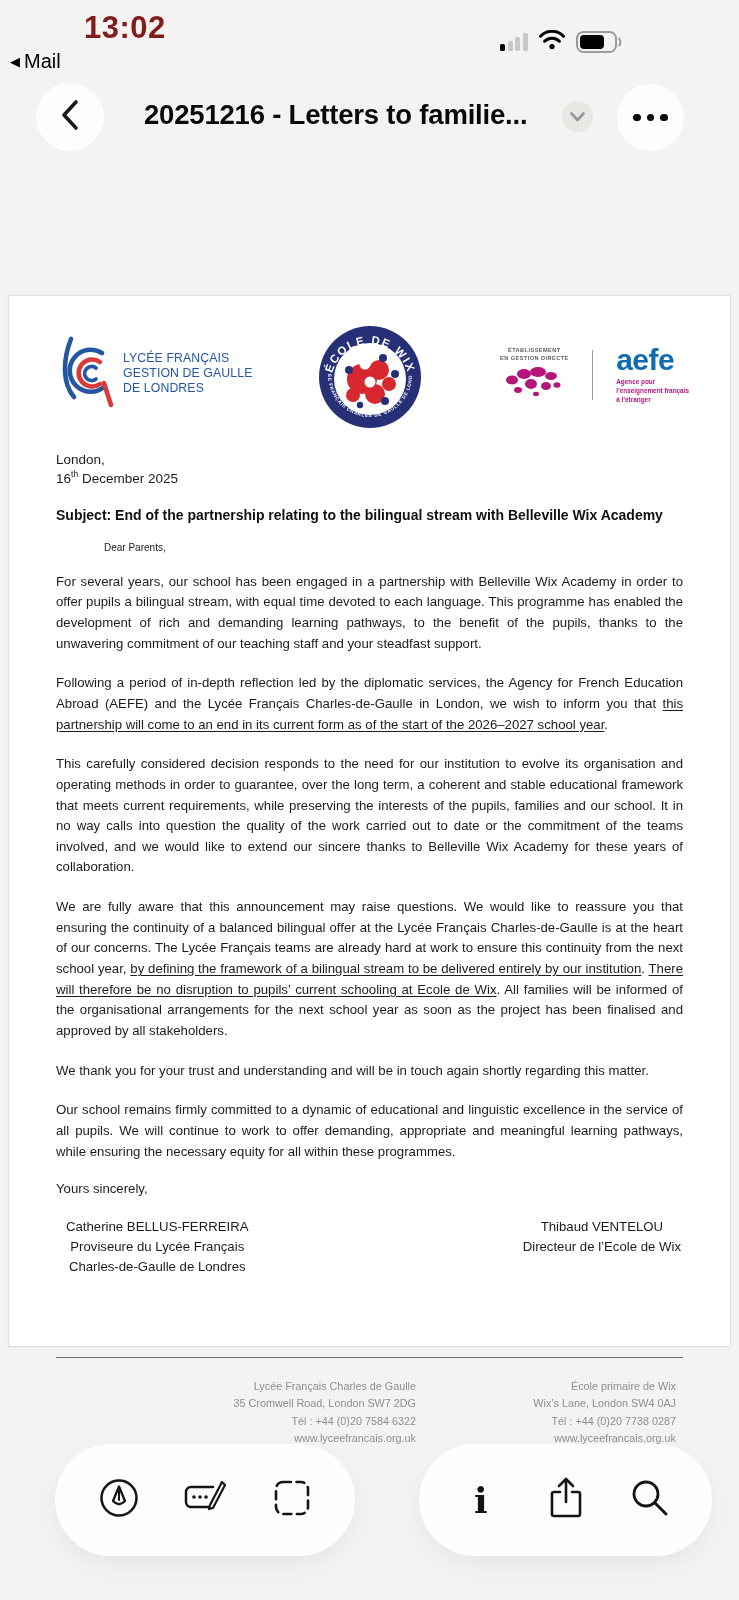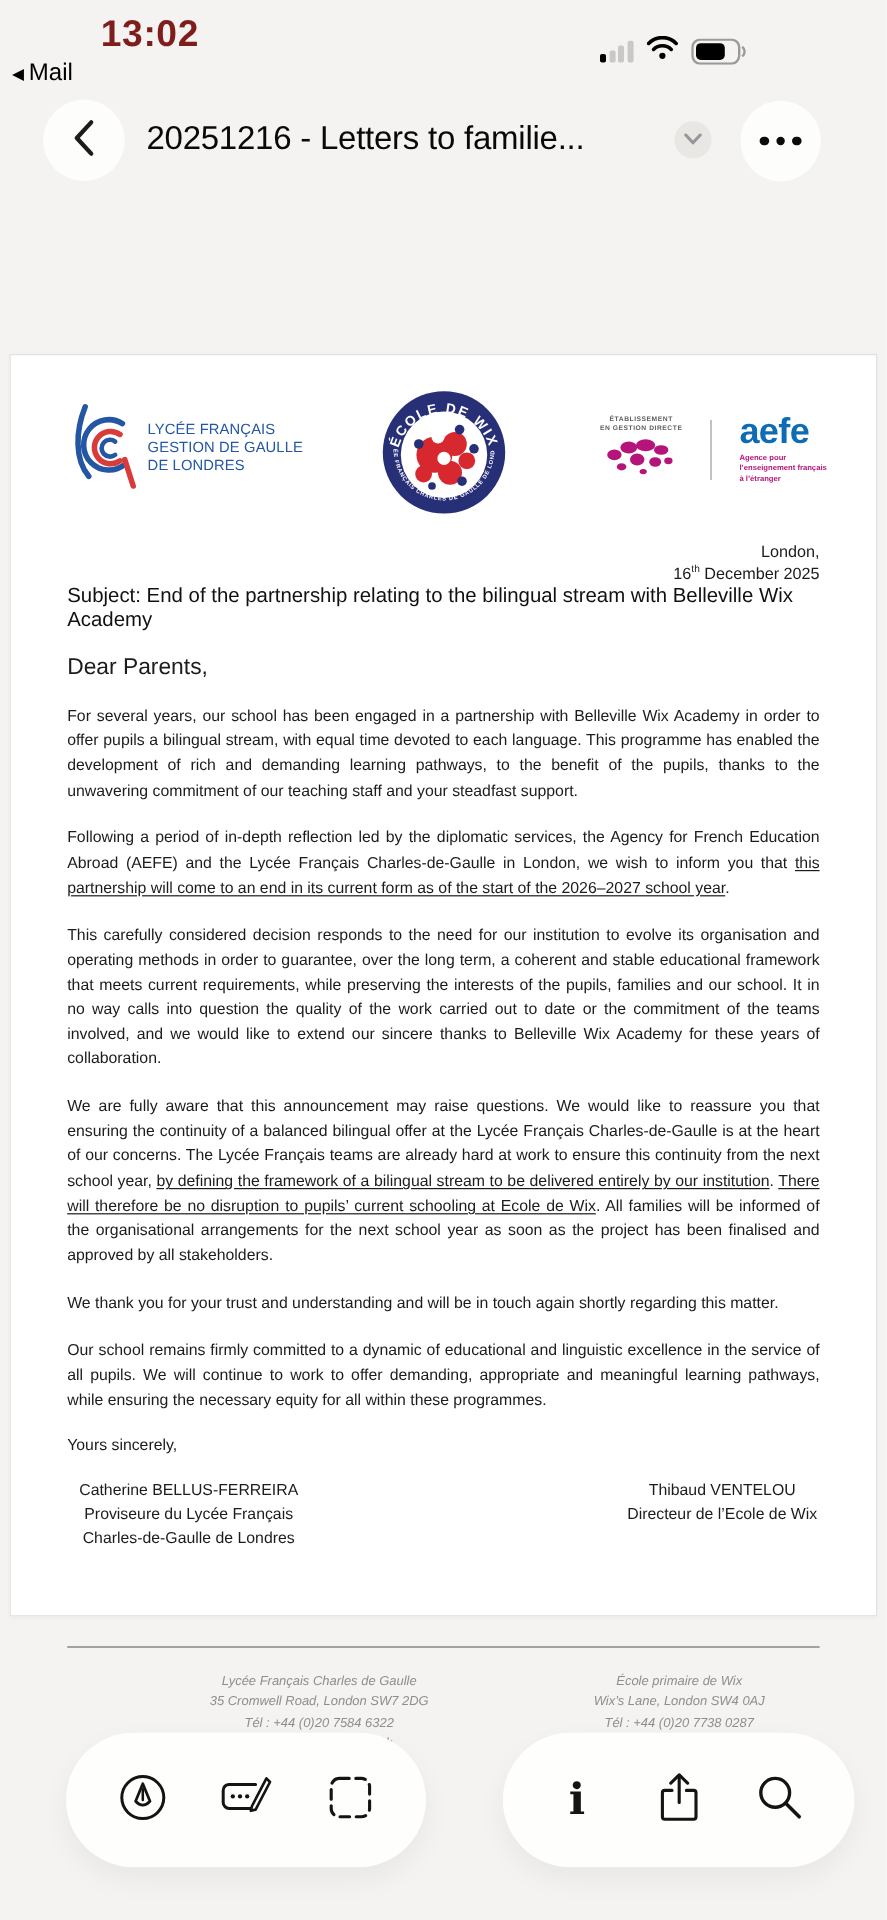--- a/index.html
+++ b/index.html
@@ -14,21 +14,21 @@
   .back-to-app{position:absolute;left:10px;top:50px;font-size:20px;font-weight:500;color:#000;display:flex;align-items:center;gap:4px;cursor:pointer;}
   .back-to-app .tri{font-size:13px;line-height:1;}
   .status-icons{position:absolute;left:500px;top:30px;display:flex;align-items:center;gap:11px;}
   .sig-bars{display:flex;align-items:flex-end;gap:2.5px;height:18px;}
   .sig-bars i{display:block;width:5px;border-radius:1.6px;background:#c9c8c6;}
   .sig-bars i.on{background:#000;}
   .battery{position:relative;width:46px;height:22px;}
   
   .circle-btn{position:absolute;border-radius:50%;background:#fdfdfb;display:flex;align-items:center;justify-content:center;cursor:pointer;}
   .back-btn{left:36px;top:83px;width:68px;height:68px;}
-  .doc-title{position:absolute;left:122px;top:99px;width:428px;font-size:27.5px;font-weight:400;color:#090909;letter-spacing:-.2px;white-space:nowrap;overflow:hidden;}
+  .doc-title{position:absolute;left:144px;top:99px;width:428px;font-size:27.5px;font-weight:700;color:#090909;letter-spacing:-.2px;white-space:nowrap;overflow:hidden;}
   .chev-btn{left:562px;top:101px;width:31px;height:31px;background:#e8e7e4;}
   .more-btn{left:617px;top:84px;width:67px;height:67px;}
   .more-btn .dot{width:7.5px;height:7.5px;border-radius:50%;background:#0a0a0a;margin:0 3px;}
   
   .page{
     position:absolute;left:8px;top:295px;width:723px;height:1052px;background:#fff;
     border:1px solid #e2e1df;box-sizing:border-box;padding:35px 47px 0 47px;
     box-shadow:0 1px 4px rgba(0,0,0,.04);
   }
   .logos{position:relative;height:96px;}
@@ -36,34 +36,34 @@
   .logo-lycee-text{margin-top:16px;font-size:12.3px;line-height:1.24;color:#2456a4;font-weight:500;letter-spacing:.1px;}
   .logo-wix{position:absolute;left:50%;top:-6px;transform:translateX(-50%);}
   .logo-aefe{position:absolute;right:-6px;top:14px;display:flex;align-items:center;gap:23px;}
   .aefe-left{text-align:center;}
   .aefe-tag{font-size:5.6px;font-weight:700;color:#5d5d5d;letter-spacing:.45px;line-height:1.35;}
   .aefe-sep{width:1.5px;height:50px;background:#9a9a9a;}
   .aefe-right{line-height:1;}
   .aefe-name{font-size:30px;font-weight:700;color:#0e6cb5;letter-spacing:-.5px;}
   .aefe-sub{margin-top:3px;font-size:6.4px;font-weight:700;color:#b5157b;line-height:1.4;}
   
-  .place-date{margin-top:24px;text-align:right;font-size:13.5px;color:#1b1b1b;line-height:1.3;}
+  .place-date{margin-top:24px;text-align:left;font-size:13.5px;color:#1b1b1b;line-height:1.3;}
   .place-date sup{font-size:8.5px;}
-  .subject{font-size:17px;font-weight:400;color:#111;}
-  .salutation{margin-top:19px;font-size:19px;color:#1c1c1c;}
+  .subject{margin-top:20px;font-size:14px;font-weight:700;color:#111;}
+  .salutation{margin-top:19px;font-size:10px;color:#1c1c1c;margin-left:48px;}
   .letter-body .para{margin:19px 0 0 0;font-size:13.2px;line-height:1.565;color:#1c1c1c;text-align:justify;}
   .u{text-decoration:underline;text-underline-offset:2px;}
   .closing{margin-top:19px;font-size:13.2px;color:#1c1c1c;}
   .sigs{display:flex;justify-content:space-between;margin-top:21px;font-size:13.2px;color:#1c1c1c;line-height:1.5;}
   .sig-block{text-align:center;}
   .sig-left{margin-left:10px;}
   .sig-right{margin-right:2px;}
   .foot-rule{margin-top:80px;border:none;border-top:1px solid #6e6e6e;height:0;}
   .footer-cols{display:flex;margin-top:20px;font-size:10.8px;color:#8e8e8e;line-height:1.62;}
-  .fcol{text-align:center;font-style:italic;}
+  .fcol{text-align:right;}
   .fcol-left{margin-left:60px;width:300px;}
   .fcol-right{width:220px;margin-left:40px;}
   
   .pill{position:absolute;top:1444px;height:112px;background:#fefefc;border-radius:56px;display:flex;align-items:center;justify-content:space-evenly;box-shadow:0 10px 24px rgba(0,0,0,.05);}
   .pill-left{left:55px;width:300px;}
   .pill-right{left:419px;width:293px;}
   .tool-btn{width:46px;height:46px;display:flex;align-items:center;justify-content:center;cursor:pointer;}
   .info-glyph{font-family:"DejaVu Serif",serif;font-size:36px;font-weight:700;color:#141414;line-height:1;}
 </style>
 </head>

